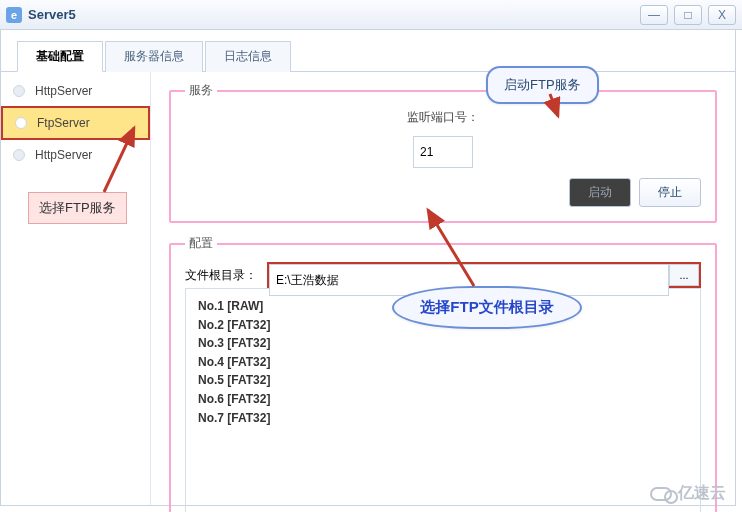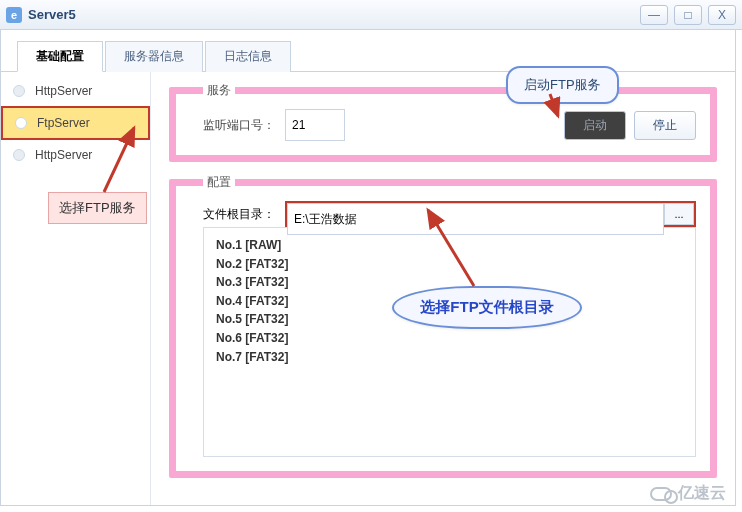--- a/index.html
+++ b/index.html
@@ -25,23 +25,23 @@
   
   .sidebar { width: 150px; border-right: 1px solid #e3e8f0; padding-top: 4px; }
   .srv-item { display: flex; align-items: center; padding: 8px 12px; font-size: 12px; color: #444; cursor:pointer; }
   .srv-item .dot { width: 12px; height: 12px; border-radius: 50%; background: #e8edf4; border:1px solid #cdd7e4; margin-right: 10px; }
   .srv-item.selected { background: #ffe58a; }
   .srv-item.selected .dot { background:#fff; }
   .srv-box-outline { border: 2px solid #c0392b; }
 
   
   .main { flex: 1; padding: 10px 18px; position: relative; }
-  fieldset { border: 7px solid #f9a8d4; border-radius: 2px; margin: 0 0 12px 0; padding: 10px 14px 14px 27px; }
+  fieldset { border: 2px solid #f9a8d4; border-radius: 2px; margin: 0 0 12px 0; padding: 10px 14px 14px 14px; }
   legend { font-size: 12px; color: #555; padding: 0 4px; }
-  .row { display: flex; align-items: center; gap: 10px; font-size: 12px; color: #444; }
+  .row { display: flex; align-items: center; gap: 10px; font-size: 12px; color: #444; flex-direction: column; }
   .row label { min-width: 70px; text-align: right; }
   input[type=text] { border: 1px solid #c9d4e2; padding: 4px 6px; font-size: 12px; height: 32px; }
   .port-input { width: 60px; }
   .btn { border: 1px solid #b7c6db; background: linear-gradient(#fff,#eef3fa); padding: 5px 18px; font-size: 12px; border-radius: 3px; cursor:pointer; color:#2b4a73; }
   .btn.disabled { color:#9aa7b8; background:#404040; cursor:default; }
   .btn-row { margin-left:auto; display:flex; gap:8px; }
 
   .path-wrap { display:flex; align-items:center; gap:10px; }
   .path-box { flex:1; border:2px solid #c0392b; height:26px; display:flex; }
   .path-input { flex:1; border:1px solid #c9d4e2; border-right:none; padding:0 6px; font-size:12px; }
@@ -130,32 +130,32 @@
           <div>No.5 [FAT32]</div>
           <div>No.6 [FAT32]</div>
           <div>No.7 [FAT32]</div>
         </div>
       </fieldset>
 
     </div>
   </div>
 </div>
 
-<div class="anno-pink" style="left:48px; top:192px;">选择FTP服务</div>
+<div class="anno-pink" style="left:28px; top:192px;">选择FTP服务</div>
 
 <svg class="arrow" style="left:96px; top:122px;" width="50" height="74">
   <defs>
       <marker id="ah1" markerWidth="8" markerHeight="8" refX="6" refY="3" orient="auto">
         <path d="M0,0 L7,3 L0,6 Z" fill="#c0392b"></path>
       </marker>
     </defs>
   <line x1="8" y1="70" x2="38" y2="6" stroke="#c0392b" stroke-width="3" marker-end="url(#ah1)"></line>
 </svg>
 
-<div class="anno-bubble" style="left:486px; top:66px;margin-left:20px;">启动FTP服务</div>
+<div class="anno-bubble" style="left:486px; top:66px;">启动FTP服务</div>
 
 <svg class="arrow" style="left:540px; top:92px;" width="30" height="30">
   <defs>
       <marker id="ah2" markerWidth="8" markerHeight="8" refX="6" refY="3" orient="auto">
         <path d="M0,0 L7,3 L0,6 Z" fill="#c0392b"></path>
       </marker>
     </defs>
   <line x1="10" y1="2" x2="18" y2="24" stroke="#c0392b" stroke-width="3" marker-end="url(#ah2)"></line>
 </svg>
 

